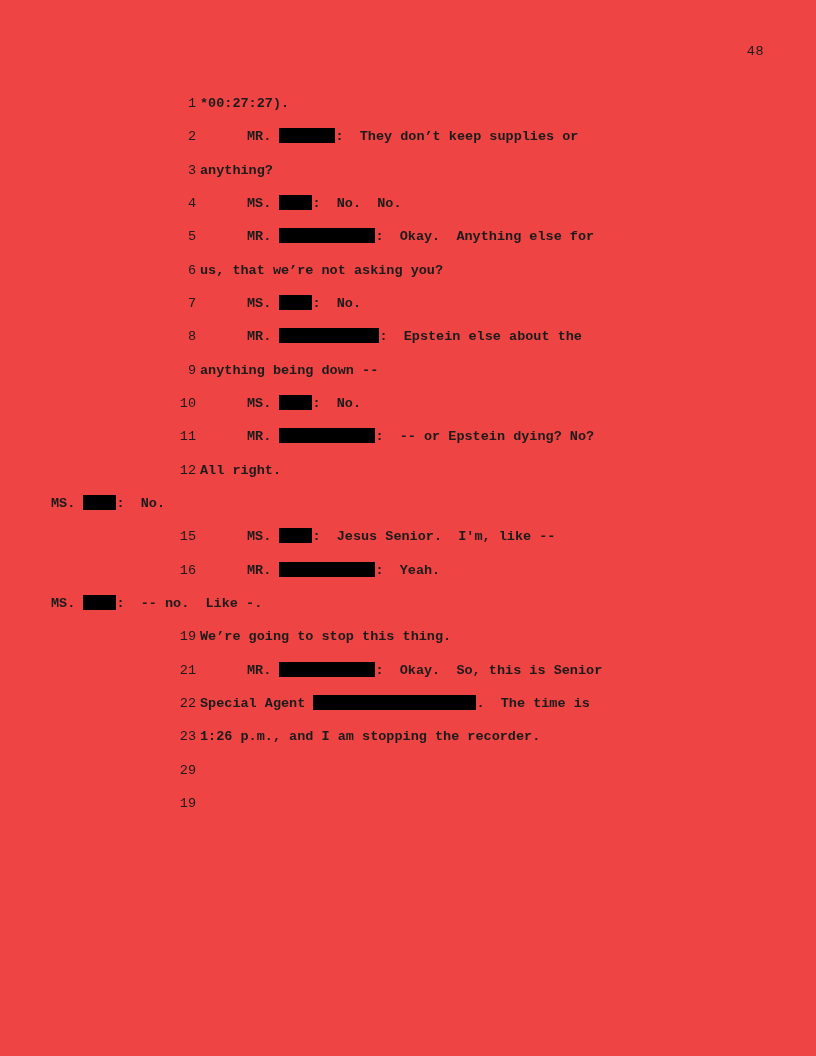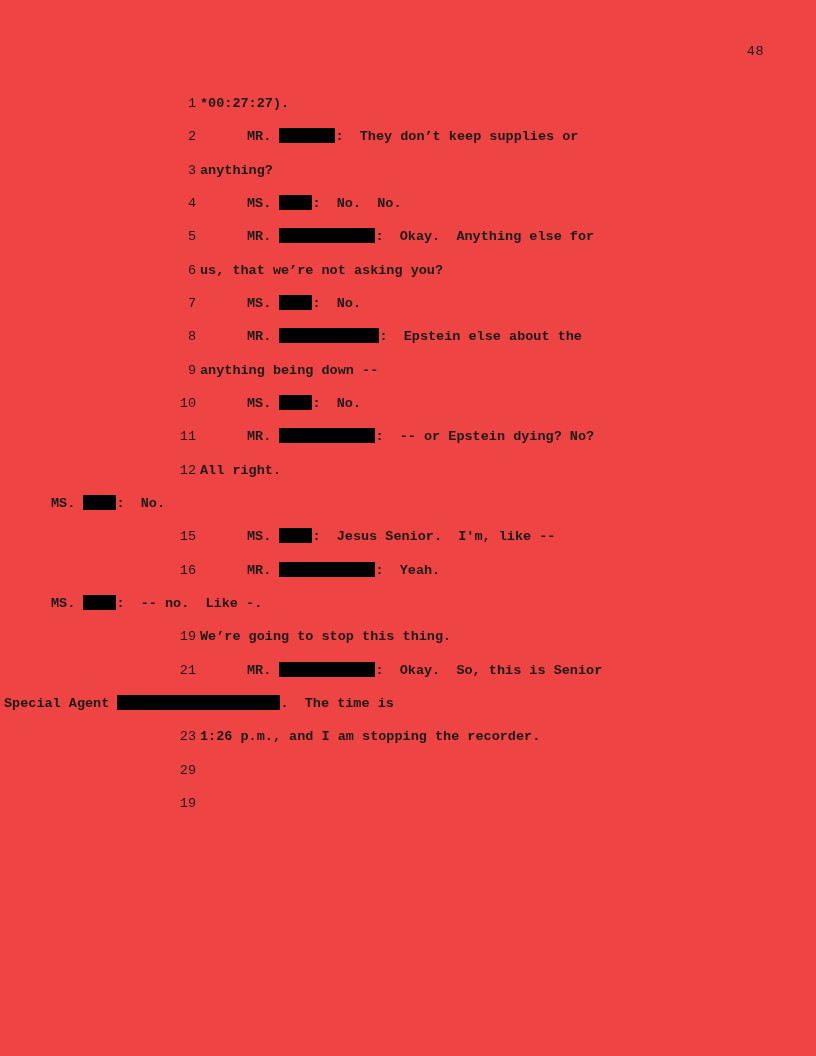--- a/index.html
+++ b/index.html
@@ -80,18 +80,18 @@
       <div class="line"><span class="line-num">9</span><span class="line-content"><span>anything being down --</span></span></div>
       <div class="line"><span class="line-num">10</span><span class="line-content indent"><span>MS. </span><span class="redaction" style="width: 33px; background: rgb(0, 0, 0);"></span><span>:  No.</span></span></div>
       <div class="line"><span class="line-num">11</span><span class="line-content indent"><span>MR. </span><span class="redaction" style="width: 96px; background: rgb(0, 0, 0);"></span><span>:  -- or Epstein dying? No?</span></span></div>
       <div class="line"><span class="line-num">12</span><span class="line-content"><span>All right.</span></span></div>
       <div class="line"><span class="line-content indent"><span>MS. </span><span class="redaction" style="width: 33px; background: rgb(0, 0, 0);"></span><span>:  No.</span></span></div>
       <div class="line"><span class="line-num">15</span><span class="line-content indent"><span>MS. </span><span class="redaction" style="width: 33px; background: rgb(0, 0, 0);"></span><span>:  Jesus Senior.  I'm, like --</span></span></div>
       <div class="line"><span class="line-num">16</span><span class="line-content indent"><span>MR. </span><span class="redaction" style="width: 96px; background: rgb(0, 0, 0);"></span><span>:  Yeah.</span></span></div>
       <div class="line"><span class="line-content indent"><span>MS. </span><span class="redaction" style="width: 33px; background: rgb(0, 0, 0);"></span><span>:  -- no.  Like -.</span></span></div>
       <div class="line"><span class="line-num">19</span><span class="line-content"><span>We’re going to stop this thing.</span></span></div>
       <div class="line"><span class="line-num">21</span><span class="line-content indent"><span>MR. </span><span class="redaction" style="width: 96px; background: rgb(0, 0, 0);"></span><span>:  Okay.  So, this is Senior</span></span></div>
-      <div class="line"><span class="line-content"><span>Special Agent </span><span class="redaction" style="width: 163px; background: rgb(0, 0, 0);"></span><span>.  The time is</span></span></div>
+      <div class="line"><span class="line-num">22</span><span class="line-content"><span>Special Agent </span><span class="redaction" style="width: 163px; background: rgb(0, 0, 0);"></span><span>.  The time is</span></span></div>
       <div class="line"><span class="line-num">23</span><span class="line-content"><span>1:26 p.m., and I am stopping the recorder.</span></span></div>
       <div class="line"><span class="line-num">29</span><span class="line-content"></span></div>
       <div class="line"><span class="line-num">19</span><span class="line-content"></span></div>
     </div>
 </div>
 
 </body></html>

